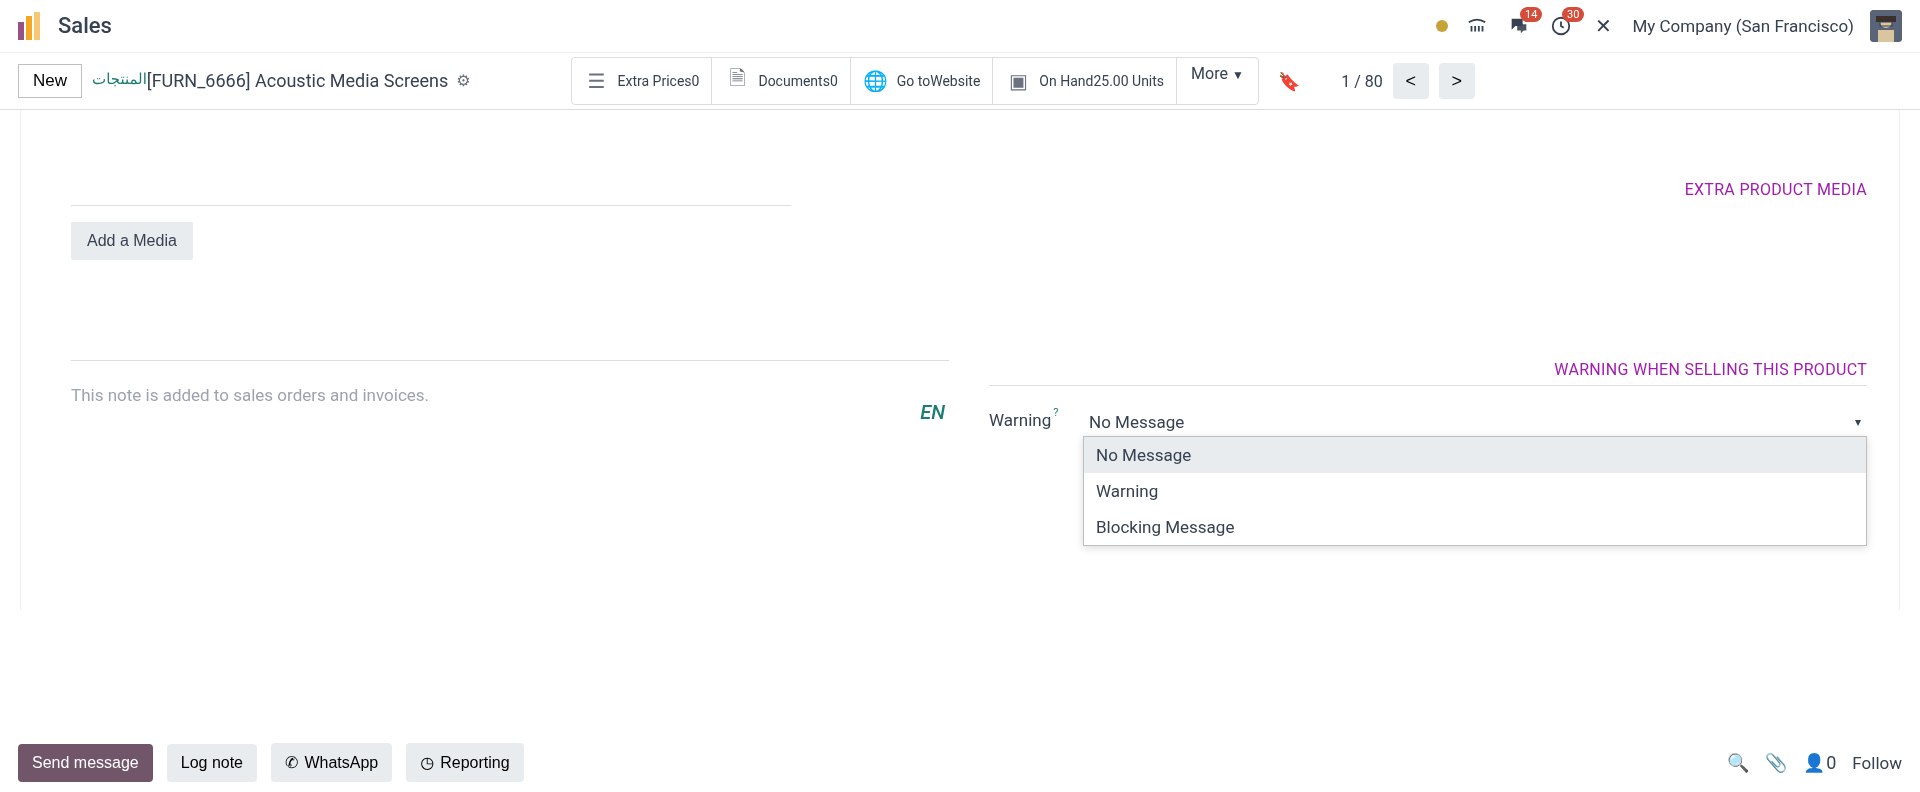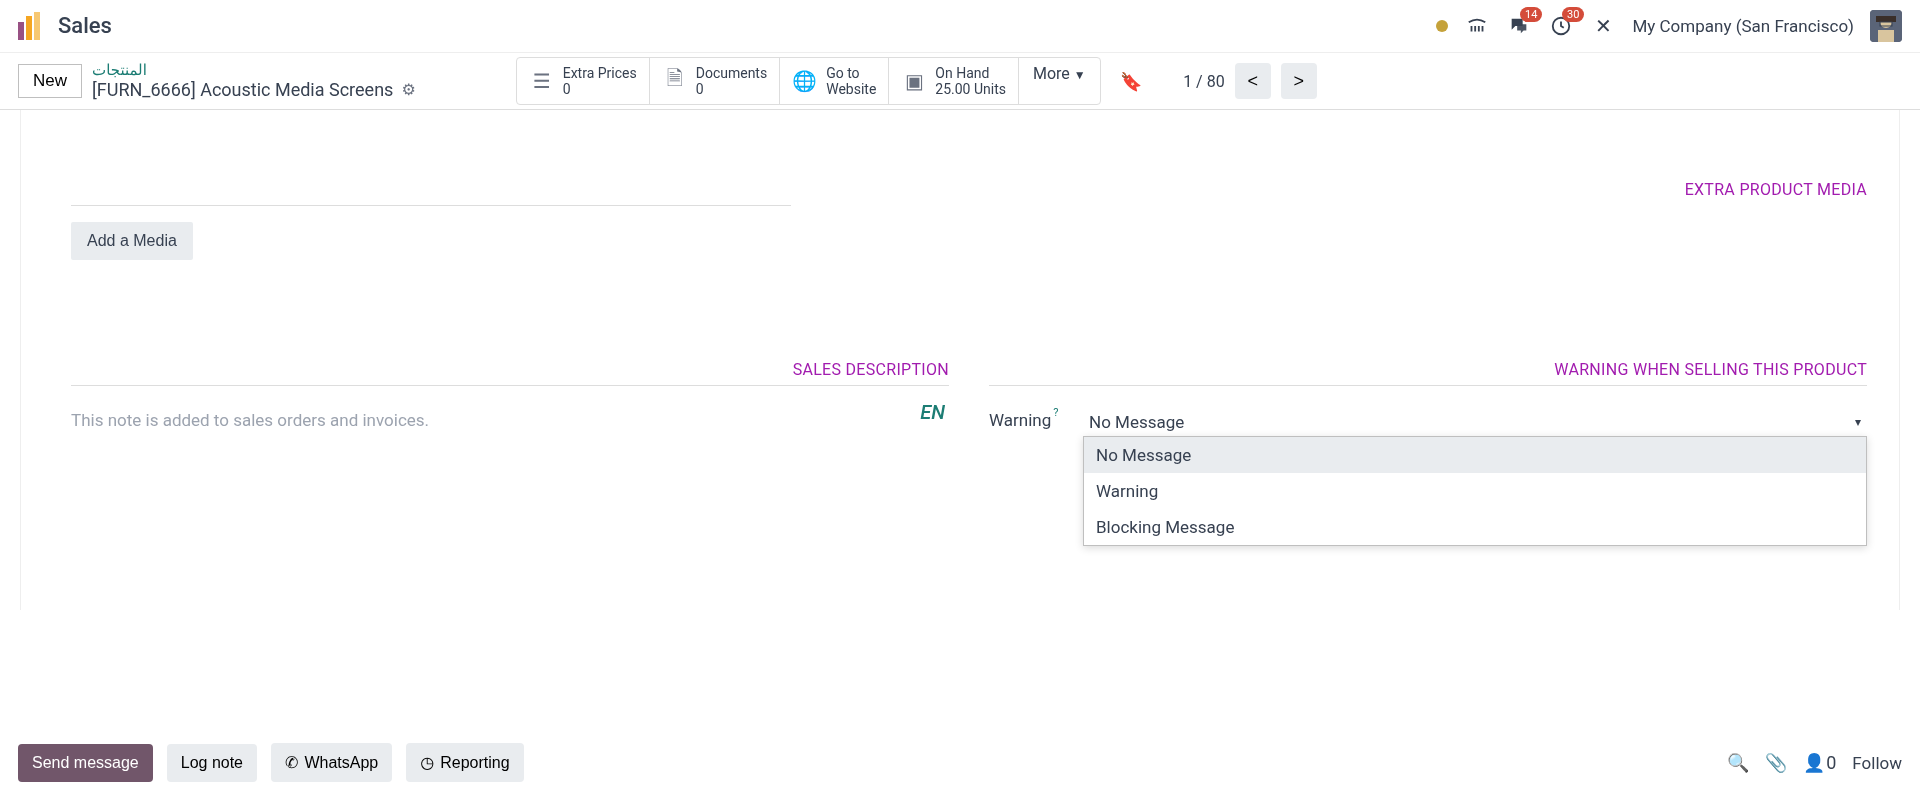--- a/index.html
+++ b/index.html
@@ -17,31 +17,31 @@
   .tray { display:flex; align-items:center; gap:16px; }
   .dot { width:12px;height:12px;border-radius:50%;background:#c5a23a; }
   .tray-icon { position:relative; width:26px;height:26px; display:flex;align-items:center;justify-content:center; font-size:20px; color:#374151; cursor:pointer;text-align:center;}
   .badge { position:absolute; top:-6px; right:-10px; background:#d44c3a; color:#fff; font-size:11px; padding:1px 5px; border-radius:10px; }
   .company { font-size:17px; }
   .avatar { width:32px;height:32px;border-radius:4px;background:#5a6478; display:flex;align-items:center;justify-content:center; overflow:hidden; }
   .avatar svg{width:100%;height:100%;}
   
   .actionbar { display:flex; align-items:center; height:58px; padding:0 18px; border-top:1px solid #eee; border-bottom:1px solid #ddd; }
   .btn-new { border:1px solid #bfbfbf; background:#fff; padding:6px 14px; font-size:17px; border-radius:0; margin-right:10px; cursor:pointer;}
-  .breadcrumb { display:flex; flex-direction:column; line-height:1.2; }
+  .breadcrumb { display:flex; flex-direction:row; line-height:1.2; }
   .breadcrumb a { color:#1c7d74; font-size:15px; text-decoration:none; cursor:pointer;}
   .breadcrumb .title { font-size:18px; color:#374151; display:flex; align-items:center; gap:8px;}
   .gear { color:#6b7280; font-size:16px; cursor:pointer;}
   
   .stats { display:flex; margin-left:auto; border:1px solid #ddd; border-radius:4px; overflow:hidden; }
   .stat { display:flex; align-items:center; padding:6px 12px; border-right:1px solid #ddd; cursor:pointer; gap:8px;}
   .stat:last-child{border-right:none;}
   .stat-icon { font-size:20px; color:#6b7280; width:26px; text-align:center;}
   .stat-icon.green{color:#1fa05a;}
-  .stat-txt { display:flex; flex-direction:column; line-height:1.15; font-size:14px;}
+  .stat-txt { display:flex; flex-direction:row; line-height:1.15; font-size:14px;}
   .stat-more{padding:6px 14px;font-size:16px;cursor:pointer;}
   
   .pager { display:flex; align-items:center; gap:10px; margin-left:20px;}
   .bookmark{color:#374151;font-size:18px;margin-right:30px;cursor:pointer;}
   .pgtxt{font-size:16px;}
   .pgbtn{width:36px;height:36px;background:#e9ecef;border:none;display:flex;align-items:center;justify-content:center;font-size:18px;cursor:pointer;border-radius:4px;}
   
   .content { padding: 20px 32px 100px 50px; position:relative; min-height:500px; border-left:1px solid #eee; border-right:1px solid #eee; margin:0 20px;}
   .section-title { font-size:16px; font-weight:400; color:#a21caf; margin-top:50px; margin-bottom:6px; letter-spacing:.3px;text-align:right;}
   .hr{border:none;border-top:1px solid #ddd;margin-bottom:16px;}
@@ -169,21 +169,20 @@
   </div>
 </div>
 
 <div class="content">
   <div class="section-title">EXTRA PRODUCT MEDIA</div>
   <hr class="hr" style="width:720px;">
   <button class="btn-grey">Add a Media</button>
 
   <div class="two-col">
     <div class="col">
-      <div class="section-title" style="margin-top:0;">SALES DESCRIPTION</div>
       <hr class="hr">
       <div class="desc-placeholder">This note is added to sales orders and invoices.</div>
       <div class="en-tag">EN</div>
     </div>
     <div class="col">
       <div class="section-title" style="margin-top:0;">WARNING WHEN SELLING THIS PRODUCT</div>
       <hr class="hr">
       <div class="field-row">
         <div class="field-label">
           <span>Warning</span>

